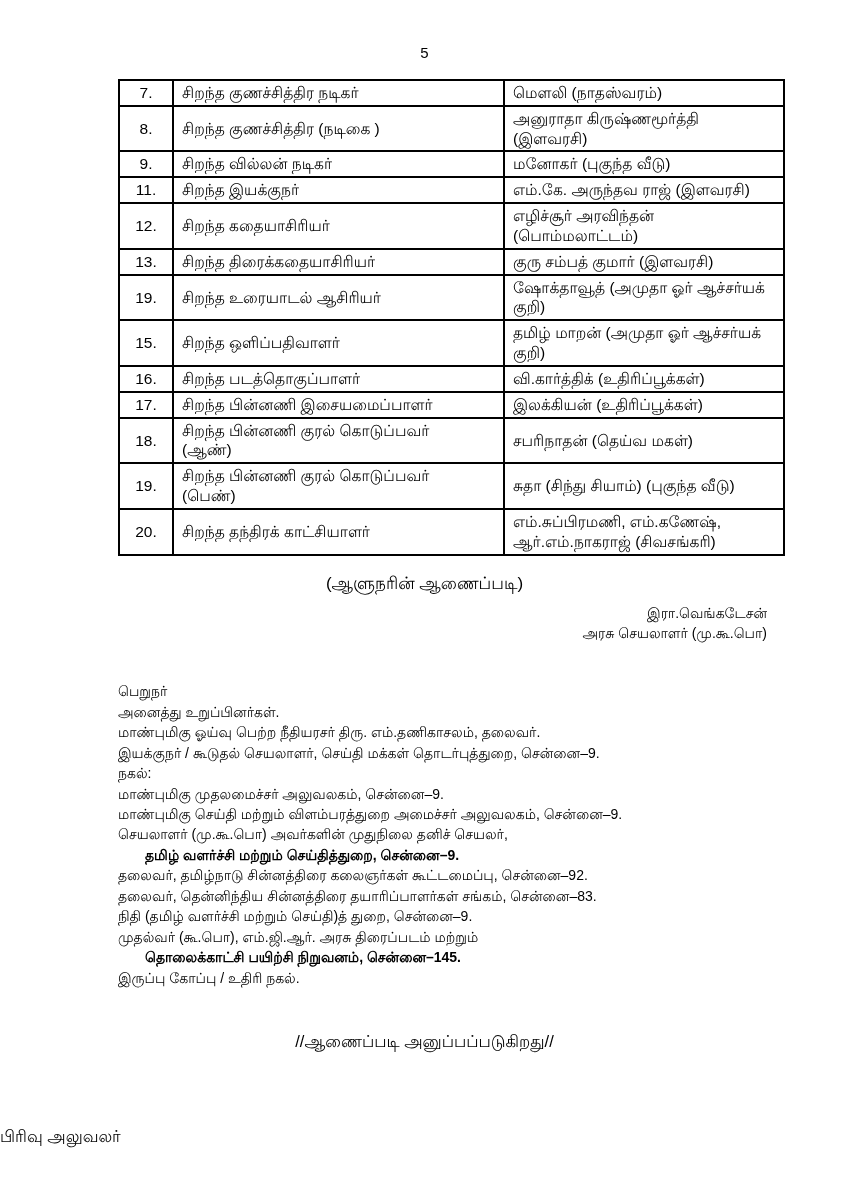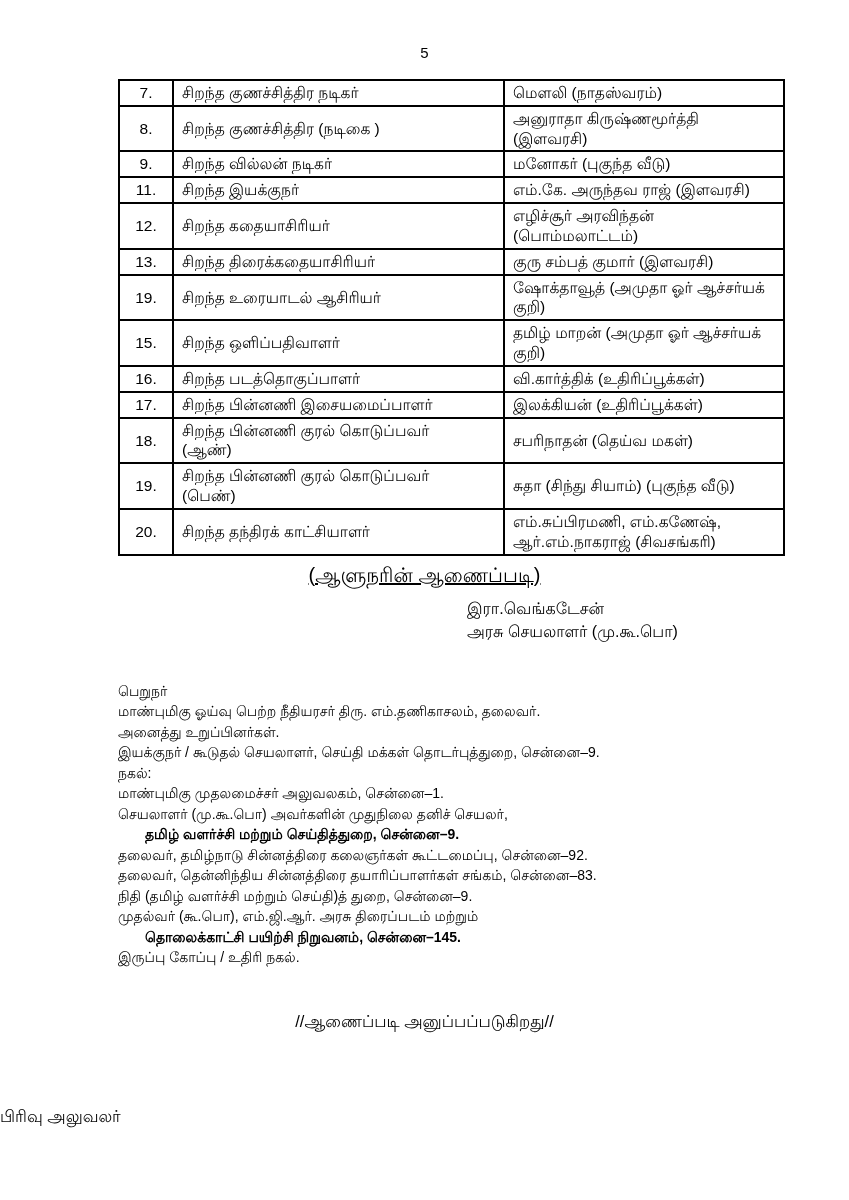--- a/index.html
+++ b/index.html
@@ -37,31 +37,30 @@
     white-space: pre-line;
   }
   td.cell-no {
     width: 54px;
     text-align: center;
     padding: 2px 2px;
   }
   td.cell-cat { width: 331px; }
   td.cell-rec { width: 280px; }
   .order-line {
-    margin-top: 8px;
+    margin-top: 18px;
     text-align: center;
-    font-size: 20px;
-    text-decoration: underline;
+    font-size: 17px;
   }
   .signature {
     margin-left: 467px;
     width: 300px;
-    text-align: left;
+    text-align: right;
     margin-top: 8px;
-    font-size: 16px;
+    font-size: 14px;
     line-height: 1.45;
   }
   .distribution {
     margin: 38px 0 0 118px;
     font-size: 14px;
     line-height: 1.32;
     width: 650px;
   }
   .distribution .line { padding: 1px 0; }
   .distribution .line.indent { padding-left: 27px; font-weight: bold; }
@@ -159,25 +158,26 @@
   <div class="order-line">(ஆளுநரின் ஆணைப்படி)</div>
 
   <div class="signature">
     <div>இரா.வெங்கடேசன்</div>
     <div>அரசு செயலாளர் (மு.கூ.பொ)</div>
   </div>
 
   <div class="distribution">
     <div class="line">பெறுநர்</div>
     <div>
+        <div class="line">அனைத்து உறுப்பினர்கள்.</div>
         <div class="line">மாண்புமிகு ஓய்வு பெற்ற நீதியரசர் திரு. எம்.தணிகாசலம், தலைவர்.</div>
-        <div class="line">அனைத்து உறுப்பினர்கள்.</div>
         <div class="line">இயக்குநர் / கூடுதல் செயலாளர், செய்தி மக்கள் தொடர்புத்துறை, சென்னை–9.</div>
         <div class="line">நகல்:</div>
-        <div class="line">மாண்புமிகு முதலமைச்சர் அலுவலகம், சென்னை–1.</div>
+        <div class="line">மாண்புமிகு முதலமைச்சர் அலுவலகம், சென்னை–9.</div>
+        <div class="line">மாண்புமிகு செய்தி மற்றும் விளம்பரத்துறை அமைச்சர் அலுவலகம், சென்னை–9.</div>
         <div class="line">செயலாளர் (மு.கூ.பொ) அவர்களின் முதுநிலை தனிச் செயலர்,</div>
         <div class="line indent">தமிழ் வளர்ச்சி மற்றும் செய்தித்துறை, சென்னை–9.</div>
         <div class="line">தலைவர், தமிழ்நாடு சின்னத்திரை கலைஞர்கள் கூட்டமைப்பு, சென்னை–92.</div>
         <div class="line">தலைவர், தென்னிந்திய சின்னத்திரை தயாரிப்பாளர்கள் சங்கம், சென்னை–83.</div>
         <div class="line">நிதி (தமிழ் வளர்ச்சி மற்றும் செய்தி)த் துறை, சென்னை–9.</div>
         <div class="line">முதல்வர் (கூ.பொ), எம்.ஜி.ஆர். அரசு திரைப்படம் மற்றும்</div>
         <div class="line indent">தொலைக்காட்சி பயிற்சி நிறுவனம், சென்னை–145.</div>
         <div class="line">இருப்பு கோப்பு / உதிரி நகல்.</div>
       </div>
   </div>

